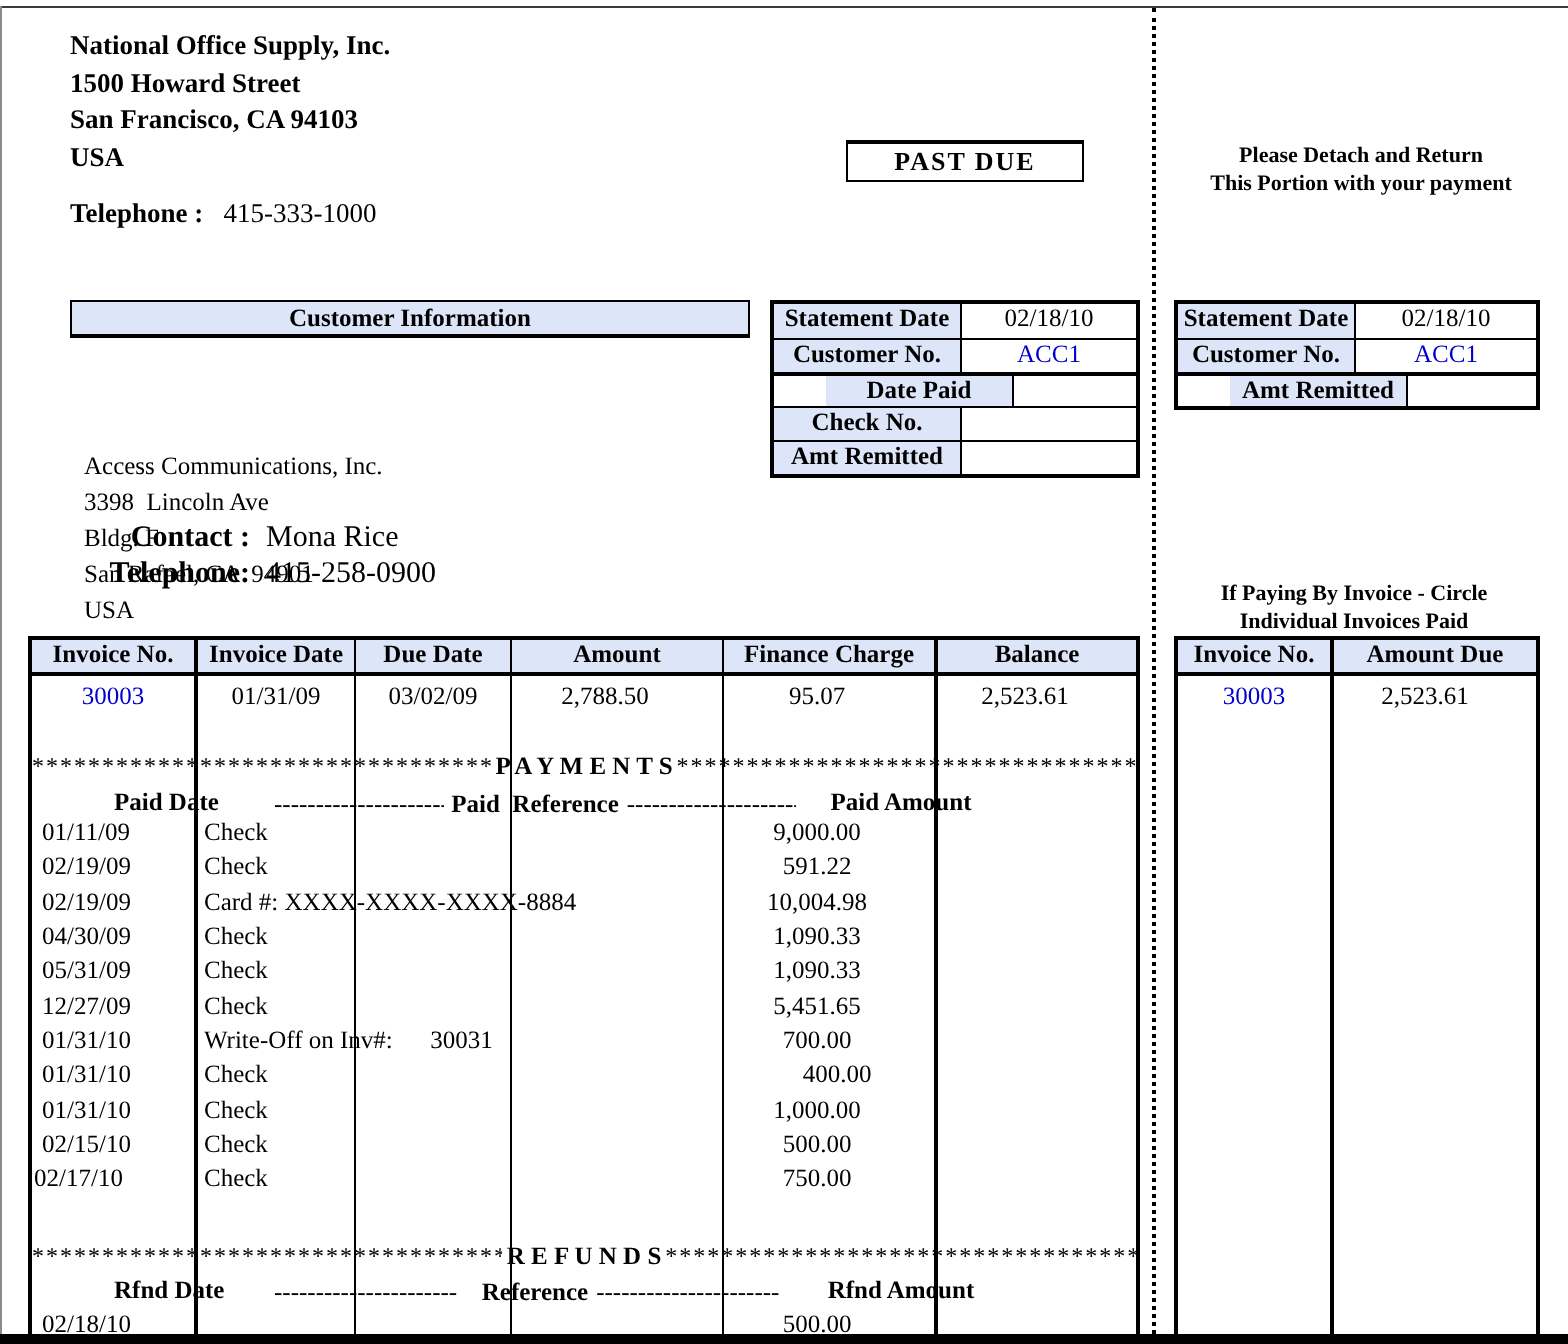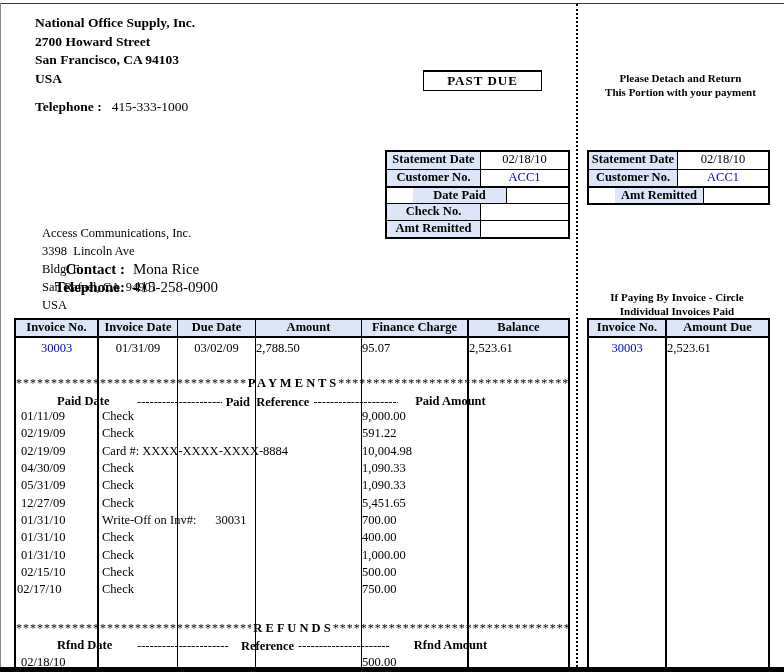--- a/index.html
+++ b/index.html
@@ -70,21 +70,21 @@
 
   
   .mc1{width:83px;border-right-width:2px;}
   .mc2{width:79px;}
   .mc3{width:78px;}
   .mc4{width:106px;}
   .mc5{width:107px;border-right-width:2px;}
   .mc6{flex:1;}
   .cell-abs{position:absolute;top:0;height:100%;}
   .ctr{text-align:center;}
-  .rgt{text-align:left;padding-right:12px;}
+  .rgt{text-align:center;padding-right:12px;}
 
   
   .stars-row{display:flex;align-items:center;width:100%;height:17px;line-height:16px;overflow:hidden;z-index:2;}
   .stars{flex:1;overflow:hidden;white-space:nowrap;letter-spacing:1px;font-size:12px;}
   .stars-title{font-weight:bold;padding:0 2px;white-space:pre;font-size:12.5px;}
 
   
   .pay-hdr{position:absolute;height:17px;line-height:16px;z-index:2;margin-left:36px;}
   .ref-dash-wrap{display:flex;align-items:center;overflow:hidden;}
   .dash{flex:1;overflow:hidden;white-space:nowrap;}
@@ -97,37 +97,38 @@
 <div class="doc">
 
   <div class="frame-top"></div>
   <div class="frame-left"></div>
   <div class="detach-divider"></div>
 
   <div class="company">
     <div>National Office Supply, Inc.</div>
     <div>
 
-    <div>2700 Howard Street</div>
+    <div>1500 Howard Street</div>
         <div>San Francisco, CA 94103</div>
         <div>USA</div>
       </div>
     <div class="phone-line">
       <span>Telephone :</span>
       <span class="val pre">  </span><span class="val">415-333-1000</span>
     </div>
   </div>
 
   <div class="past-due">PAST DUE</div>
 
   <div class="detach-note">
     <div>Please Detach and Return</div>
     <div>This Portion with your payment</div>
   </div>
 
+  <div class="cust-header">Customer Information</div>
   <div class="cust-lines pre">
     
   <div>Access Communications, Inc.</div><div>3398  Lincoln Ave</div><div>Bldg. F</div><div>San Rafael, CA  94901</div><div>USA</div></div>
   <div class="cust-contact">
     <div>
       <span class="lbl">Contact :</span><span class="val">Mona Rice</span>
     </div>
     <div>
       <span class="lbl">Telephone:</span><span class="val">415-258-0900</span>
     </div>
@@ -251,21 +252,21 @@
           <span class="cell-abs rgt" style="left:346px;width:105px;">5,451.65</span>
         </div>
           <div class="pay-row">
           <span class="cell-abs" style="left:5px;width:76px;">01/31/10</span>
           <span class="cell-abs pre" style="left:86px;width:258px;">Write-Off on Inv#:      30031</span>
           <span class="cell-abs rgt" style="left:346px;width:105px;">700.00</span>
         </div>
           <div class="pay-row">
           <span class="cell-abs" style="left:5px;width:76px;">01/31/10</span>
           <span class="cell-abs pre" style="left:86px;width:258px;">Check</span>
-          <span class="cell-abs rgt" style="left:346px;width:105px;">400.00</span>
+          <span class="cell-abs rgt" style="left:356px;width:105px;">400.00</span>
         </div>
           <div class="pay-row">
           <span class="cell-abs" style="left:5px;width:76px;">01/31/10</span>
           <span class="cell-abs pre" style="left:86px;width:258px;">Check</span>
           <span class="cell-abs rgt" style="left:346px;width:105px;">1,000.00</span>
         </div>
           <div class="pay-row">
           <span class="cell-abs" style="left:5px;width:76px;">02/15/10</span>
           <span class="cell-abs pre" style="left:86px;width:258px;">Check</span>
           <span class="cell-abs rgt" style="left:346px;width:105px;">500.00</span>

